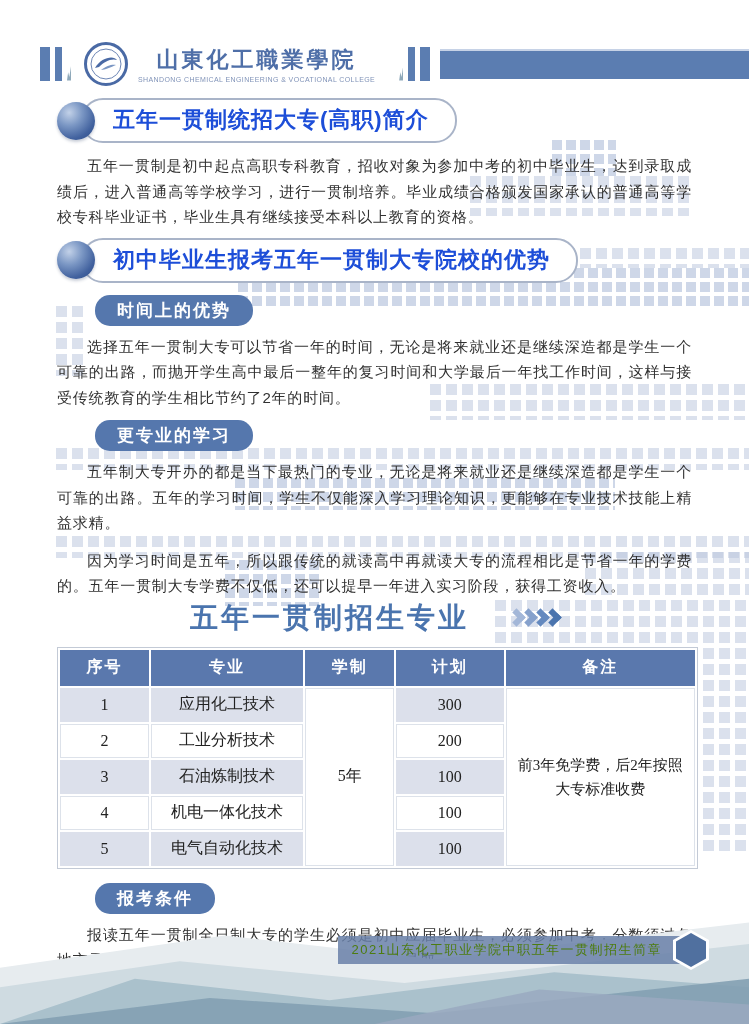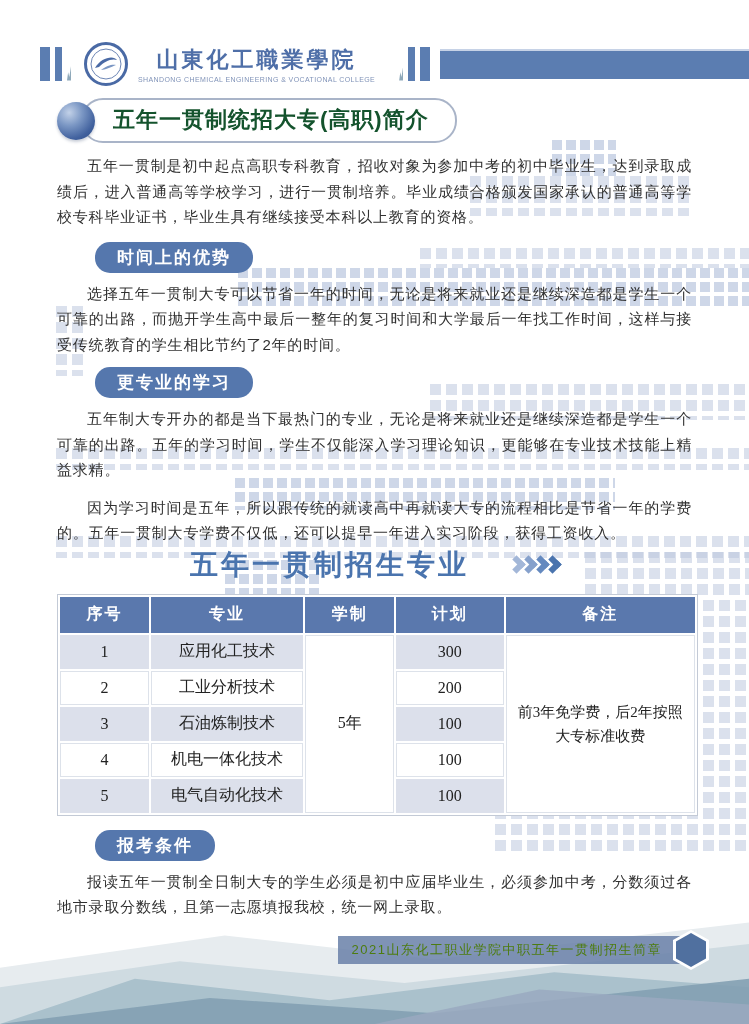--- a/index.html
+++ b/index.html
@@ -28,21 +28,21 @@
   .name-en{ font-size:7px; color:#8093b8; letter-spacing:.4px; white-space:nowrap; margin-top:1px; }
   .longbar{ flex:1 1 auto; height:30px; background:#5b7db1; margin-left:5px; border-top:2px solid #c6d2e6; }
   
   .content{ position:relative; z-index:1; padding:0 57px; }
   .sec-head{ display:flex; align-items:center; }
   .sphere{ width:38px; height:38px; border-radius:50%; flex:0 0 auto;
     background:radial-gradient(circle at 32% 28%, #c2d1e8 0%, #7b97c4 35%, #41619e 70%, #2c4a85 100%);
     position:relative; z-index:2; box-shadow:0 2px 3px rgba(40,60,100,.25); }
   .pill{ margin-left:-14px; background:#fff; border:2px solid #a9b4c8; border-radius:22px;
     padding:5px 26px 6px 30px; }
-  .pill-title{ font-size:22px; font-weight:bold; color:#14532d; letter-spacing:1px; white-space:nowrap; }
+  .pill-title{ font-size:22px; font-weight:bold; color:#1d4ed8; letter-spacing:1px; white-space:nowrap; }
   p.body{ font-size:15px; line-height:1.7; letter-spacing:.8px; text-align:justify; text-indent:2em; color:#313131; }
   .badge{ display:inline-block; background:#5577ad; color:#fff; font-weight:bold; font-size:17px;
     letter-spacing:2px; border-radius:15px; padding:4px 22px; margin-left:38px; }
   
   .majors-title-row{ display:flex; align-items:center; justify-content:center; gap:14px; }
   .majors-title{ font-size:28px; font-weight:bold; color:#4a74ae; letter-spacing:3px; }
   .chevs{ display:flex; align-items:center; }
   .chev{ width:13px; height:13px; border-top:6px solid; border-right:6px solid; transform:rotate(45deg); margin-left:-1px; }
   .chev.c1{ color:#a3b7d8; } .chev.c2{ color:#86a1cc; } .chev.c3{ color:#6489bf; } .chev.c4{ color:#4a74ae; }
   
@@ -117,20 +117,26 @@
   <div class="content">
 
     <div class="sec-head mt6">
       <div class="sphere"></div>
       <div class="pill">
         <span class="pill-title">五年一贯制统招大专(高职)简介</span>
       </div>
     </div>
     <p class="body mt10">五年一贯制是初中起点高职专科教育，招收对象为参加中考的初中毕业生，达到录取成绩后，进入普通高等学校学习，进行一贯制培养。毕业成绩合格颁发国家承认的普通高等学校专科毕业证书，毕业生具有继续接受本科以上教育的资格。</p>
 
+    <div class="sec-head mt8">
+      <div class="sphere"></div>
+      <div class="pill">
+        <span class="pill-title">初中毕业生报考五年一贯制大专院校的优势</span>
+      </div>
+    </div>
 
     <div class="mt12">
       <span class="badge">时间上的优势</span>
       <p class="body mt8">选择五年一贯制大专可以节省一年的时间，无论是将来就业还是继续深造都是学生一个可靠的出路，而抛开学生高中最后一整年的复习时间和大学最后一年找工作时间，这样与接受传统教育的学生相比节约了2年的时间。</p>
     </div>
 
     <div class="mt10">
       <span class="badge">更专业的学习</span>
       <p class="body mt8">五年制大专开办的都是当下最热门的专业，无论是将来就业还是继续深造都是学生一个可靠的出路。五年的学习时间，学生不仅能深入学习理论知识，更能够在专业技术技能上精益求精。</p>
     </div>

